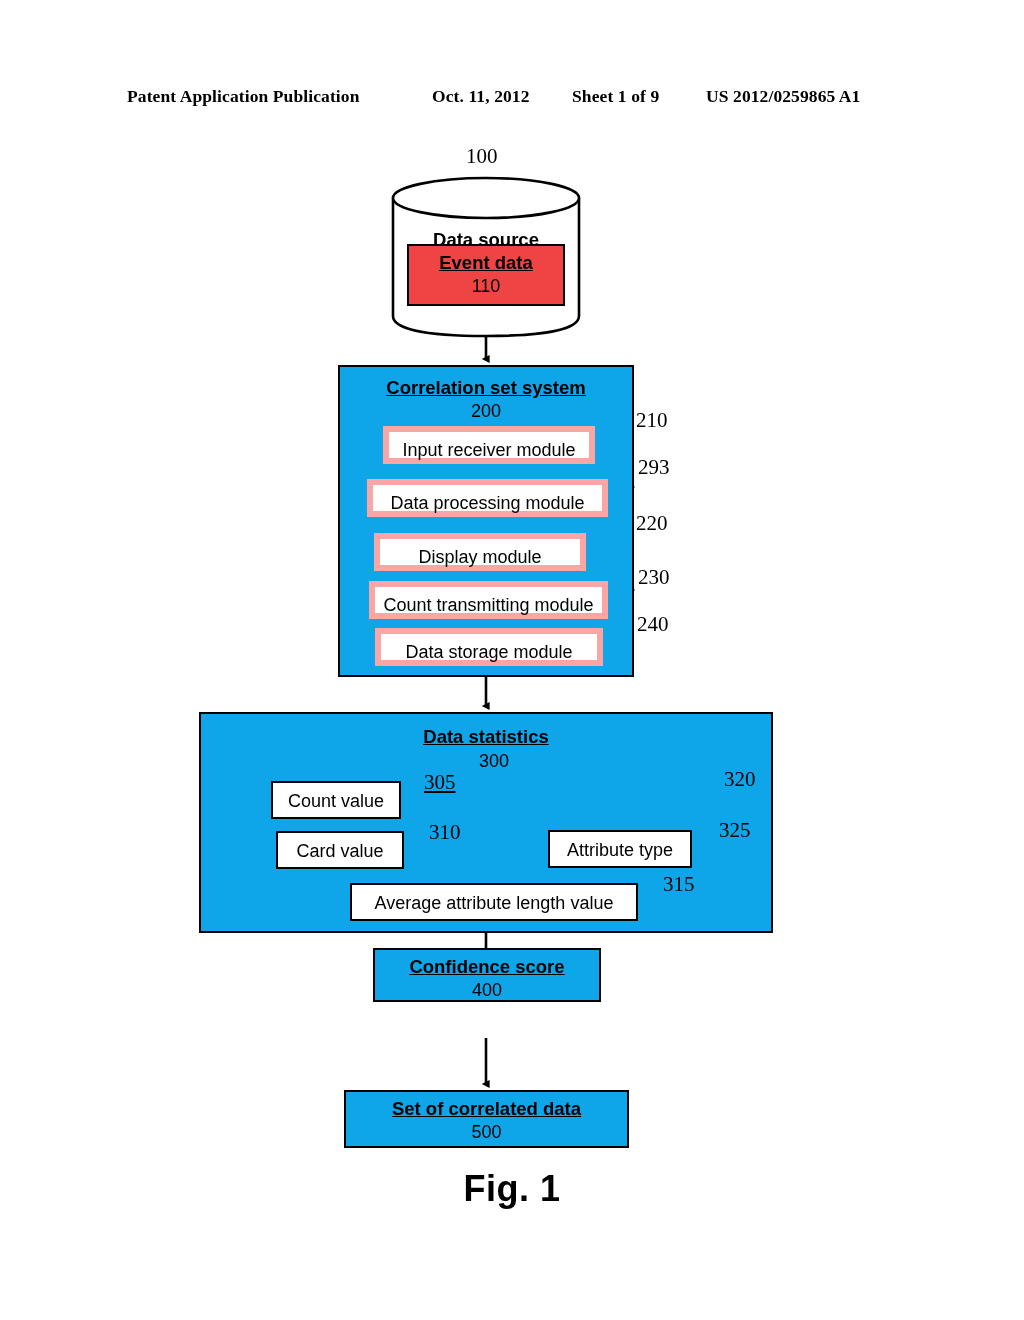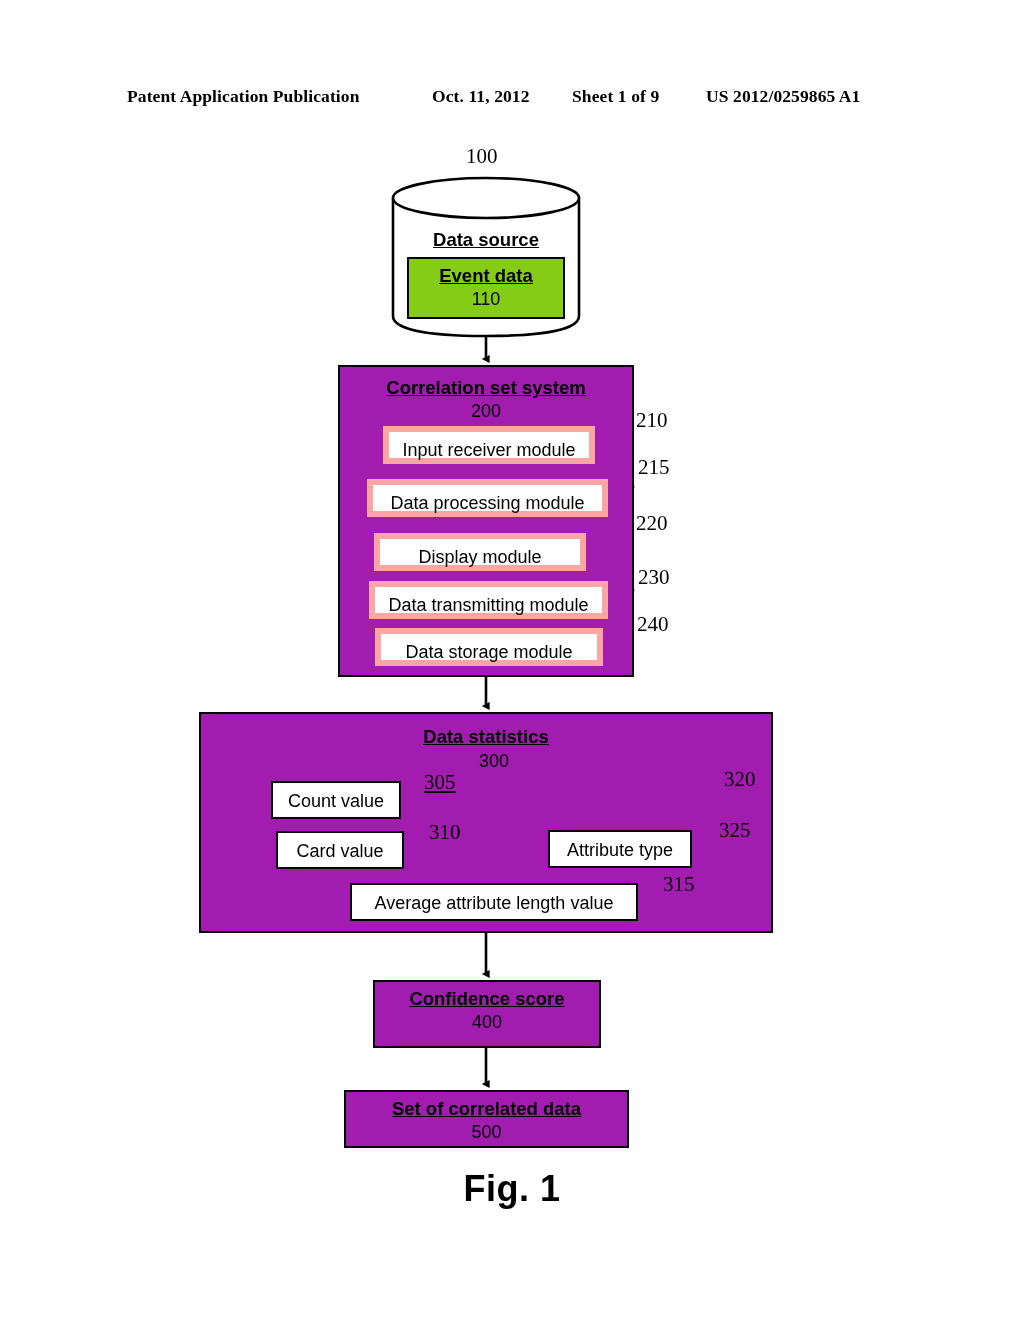--- a/index.html
+++ b/index.html
@@ -32,21 +32,21 @@
   .hdr-pub   { position: absolute; left: 127px; top: 0; }
   .hdr-date  { position: absolute; left: 432px; top: 0; }
   .hdr-sheet { position: absolute; left: 572px; top: 0; }
   .hdr-num   { position: absolute; left: 706px; top: 0; }
 
   
   .box {
     position: absolute;
     box-sizing: border-box;
     border: 2px solid #000;
-    background: #a21caf;
+    background: #0ea5e9;
   }
   .box-label {
     position: absolute;
     left: 0;
     width: 100%;
     text-align: center;
     white-space: nowrap;
   }
 
   
@@ -79,26 +79,26 @@
   #data-source-title {
     position: absolute;
     left: 0;
     top: 53px;
     width: 190px;
     text-align: center;
   }
   #event-data-box {
     position: absolute;
     left: 16px;
-    top: 81px;
+    top: 68px;
     width: 158px;
     height: 62px;
     box-sizing: border-box;
     border: 2px solid #000;
-    background: #84cc16;
+    background: #ef4444;
   }
   #event-data-box .l1 { position: absolute; left: 0; top: 6px;  width: 100%; text-align: center; }
   #event-data-box .l2 { position: absolute; left: 0; top: 30px; width: 100%; text-align: center; }
 
   
   #label-100 {
     position: absolute;
     left: 466px;
     top: 144px;
     font-family: "Liberation Serif", serif;
@@ -133,21 +133,21 @@
     position: absolute;
     box-sizing: border-box;
     border: 2px solid #000;
     background: #fff;
     text-align: center;
     font-size: 18px;
     line-height: 36px;
   }
 
   
-  #confidence-box { left: 373px; top: 980px;  width: 228px; height: 68px; }
+  #confidence-box { left: 373px; top: 948px;  width: 228px; height: 54px; }
   #correlated-box { left: 344px; top: 1090px; width: 285px; height: 58px; }
   .two-line-l1 { top: 6px; }
   .two-line-l2 { top: 30px; text-align: center; }
 
   
   #fig-caption {
     position: absolute;
     left: 0;
     top: 1168px;
     width: 1024px;
@@ -217,26 +217,26 @@
   </div>
 </div>
 
 <div class="box" id="correlation-box">
   <div class="box-label t-bold" id="correlation-title">Correlation set system</div>
   <div class="box-label t-num" id="correlation-num">200</div>
 
   <div class="module" style="left:43px;  top:59px;  width:212px; height:38px;">Input receiver module</div>
   <div class="module" style="left:27px;  top:112px; width:241px; height:38px;">Data processing module</div>
   <div class="module" style="left:34px;  top:166px; width:212px; height:38px;">Display module</div>
-  <div class="module" style="left:29px;  top:214px; width:239px; height:38px;">Data transmitting module</div>
+  <div class="module" style="left:29px;  top:214px; width:239px; height:38px;">Count transmitting module</div>
   <div class="module" style="left:35px;  top:261px; width:228px; height:38px;">Data storage module</div>
 </div>
 
 <div class="ref-num" style="left:636px; top:408px;">210</div>
-<div class="ref-num" style="left:638px; top:455px;">215</div>
+<div class="ref-num" style="left:638px; top:455px;">293</div>
 <div class="ref-num" style="left:636px; top:511px;">220</div>
 <div class="ref-num" style="left:638px; top:565px;">230</div>
 <div class="ref-num" style="left:637px; top:612px;">240</div>
 
 <div class="box" id="statistics-box">
   <div class="box-label t-bold" id="statistics-title">Data statistics</div>
   <div class="box-label t-num" id="statistics-num">300</div>
 
   <div class="stat-box" style="left:70px;  top:67px;  width:130px; height:38px;">Count value</div>
   <div class="stat-box" style="left:75px;  top:117px; width:128px; height:38px;">Card value</div>

